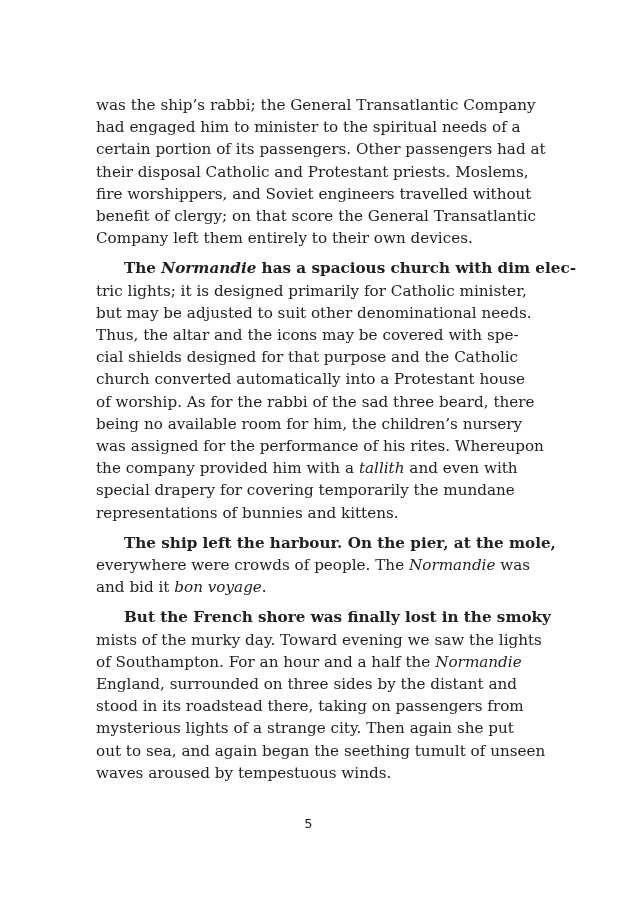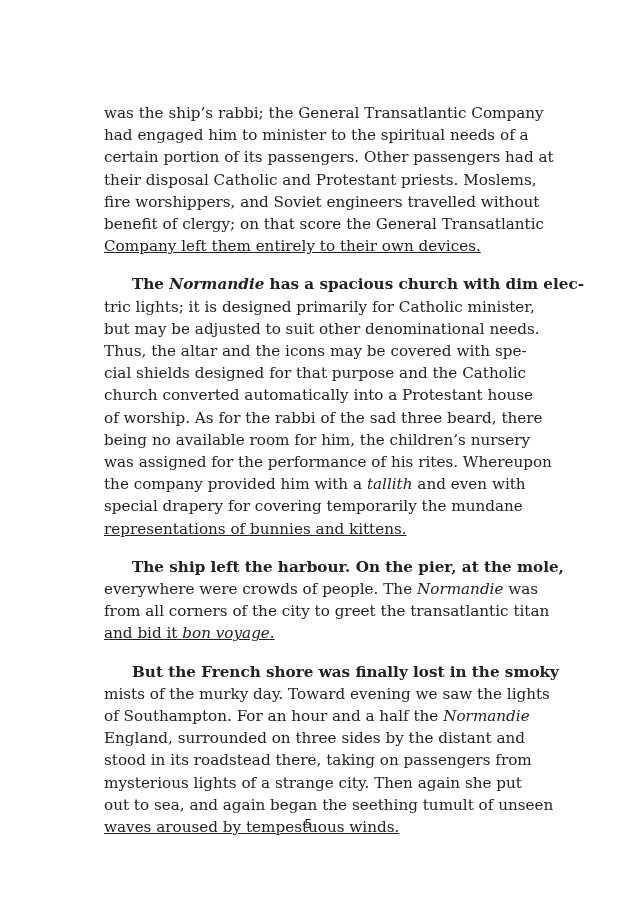--- a/index.html
+++ b/index.html
@@ -3,23 +3,23 @@
 <meta charset="utf-8">
 <style>
   html, body { margin:0; padding:0; background:#ffffff; }
   body { width:617px; height:900px; position:relative; overflow:hidden; }
   .page {
     position:absolute; left:88px; top:86px; width:425px;
     font-family: "DejaVu Serif", serif;
     font-size:15.2px; line-height:22.2px; color:#222;
     text-align:justify;
   }
-  .para { margin:16px; }
+  .para { margin:8px; }
   .line { display:block; text-align:justify; text-align-last:justify; white-space:nowrap; }
-  .line.last { text-align-last:left;text-decoration:underline; }
+  .line.last { text-align-last:left; }
   .indentline { padding-left:28px;font-weight:bold; }
   .pagenum {
     position:absolute; top:816px; left:0; width:617px; text-align:center;
     font-family: "DejaVu Sans", sans-serif; font-size:13px; color:#222;
   }
   em { font-style:italic; }
 </style>
 </head>
 <body>
 
@@ -43,21 +43,20 @@
       <span class="line">of worship. As for the rabbi of the sad three beard, there</span>
       <span class="line">being no available room for him, the children’s nursery</span>
       <span class="line">was assigned for the performance of his rites. Whereupon</span>
       <span class="line">the company provided him with a <em>tallith</em> and even with</span>
       <span class="line">special drapery for covering temporarily the mundane</span>
       <span class="line last">representations of bunnies and kittens.</span>
     </div>
     <div class="para">
       <span class="line indentline">The ship left the harbour. On the pier, at the mole,</span>
       <span class="line">everywhere were crowds of people. The <em>Normandie</em> was</span>
-      <span class="line">from all corners of the city to greet the transatlantic titan</span>
       <span class="line last">and bid it <em>bon voyage</em>.</span>
     </div>
     <div class="para">
       <span class="line indentline">But the French shore was finally lost in the smoky</span>
       <span class="line">mists of the murky day. Toward evening we saw the lights</span>
       <span class="line">of Southampton. For an hour and a half the <em>Normandie</em></span>
       <span class="line">England, surrounded on three sides by the distant and</span>
       <span class="line">stood in its roadstead there, taking on passengers from</span>
       <span class="line">mysterious lights of a strange city. Then again she put</span>
       <span class="line">out to sea, and again began the seething tumult of unseen</span>

